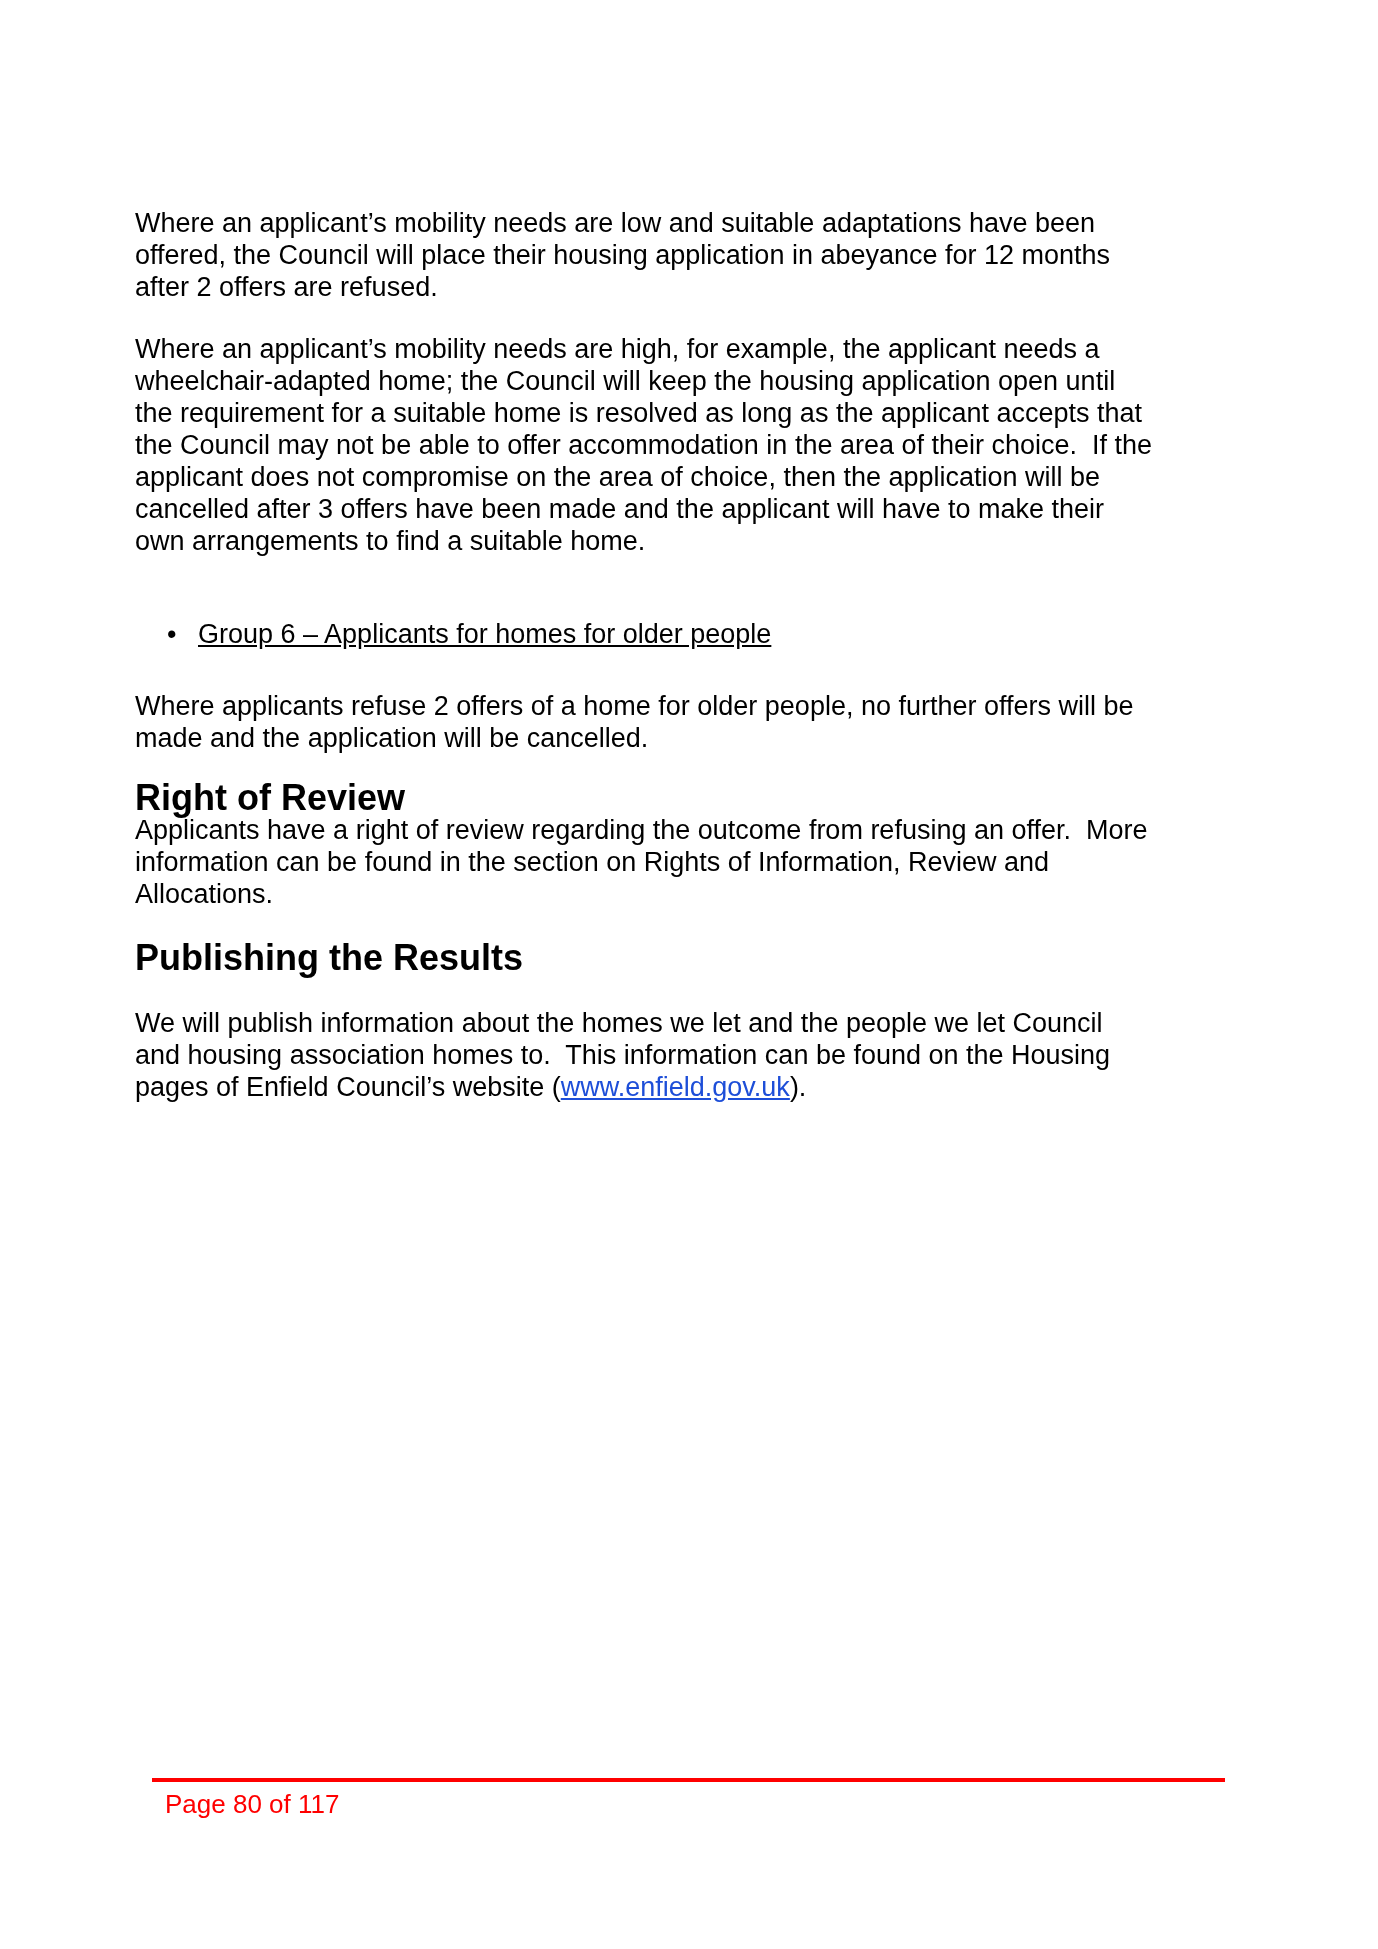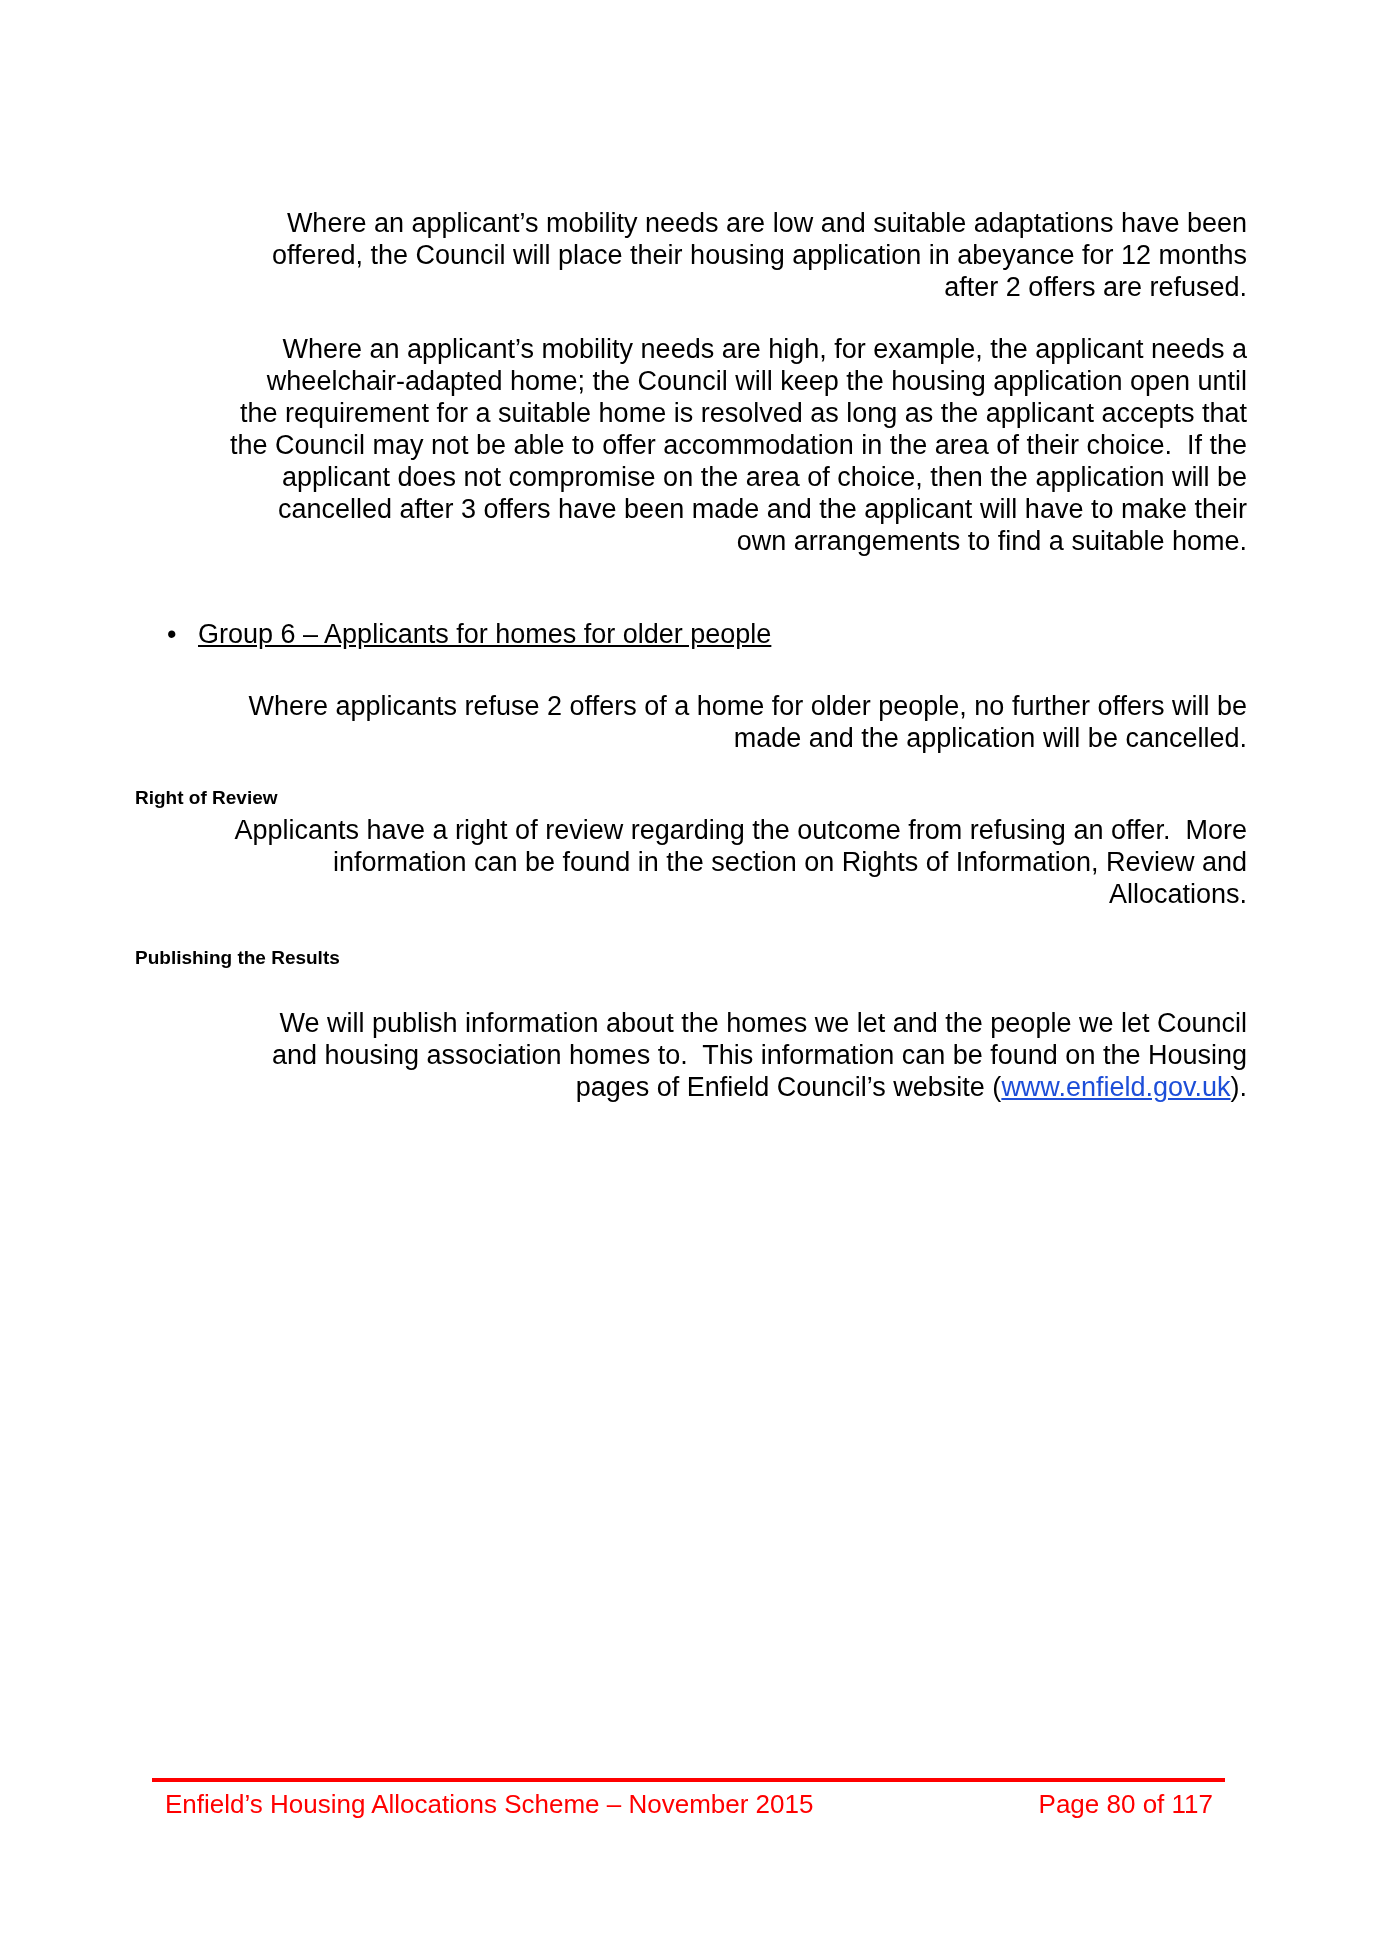--- a/index.html
+++ b/index.html
@@ -24,24 +24,23 @@
     position: absolute;
     left: 135px;
     top: 0;
     width: 1112px;
   }
   .para { margin: 0; }
   .line {
     white-space: pre;
     font-size: 27px;
     line-height: 32px;
-    text-align: right;
   }
   .heading {
-    font-size: 19px;
+    font-size: 36px;
     line-height: 32px;
     font-weight: bold;
     white-space: pre;
   }
   .bullet-item {
     display: flex;
     align-items: flex-start;
     padding-left: 32px;
     font-size: 27px;
     line-height: 32px;
@@ -138,18 +137,17 @@
       <div class="line">and housing association homes to.  This information can be found on the Housing</div>
       <div class="line"><span>pages of Enfield Council’s website (</span><a href="#" class="weblink">www.enfield.gov.uk</a><span>).</span></div>
     </div>
 
 
   </section>
 
   <footer class="footer">
     <div class="footer-rule"></div>
     <div class="footer-row">
-      <span>Enfield’s Housing Allocations Scheme – November 2015</span>
       <span>Page 80 of 117</span>
     </div>
   </footer>
 
 </main>
 
 </body></html>

